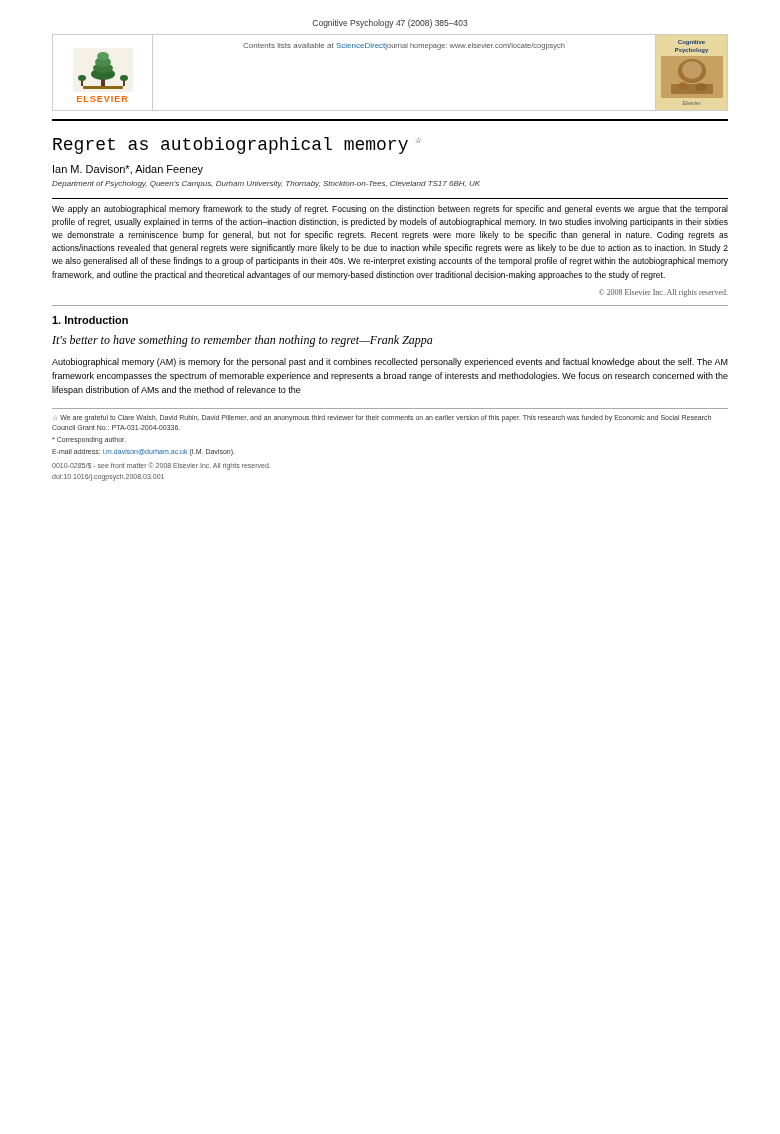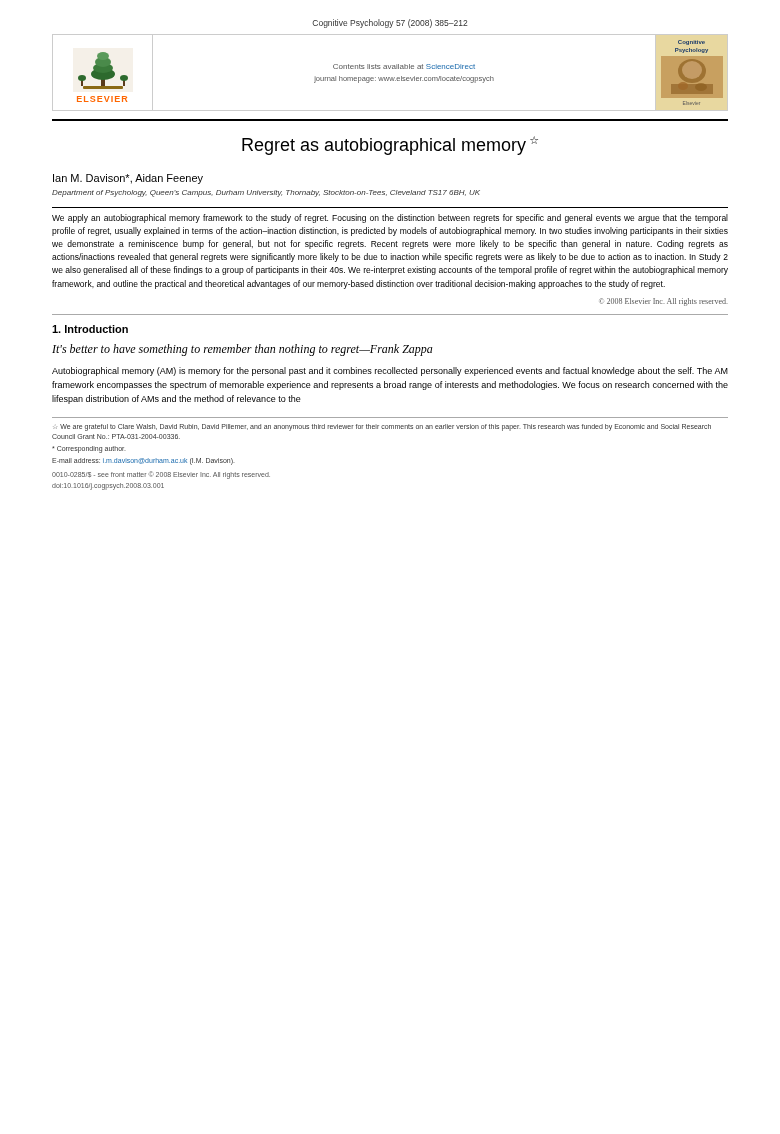--- a/index.html
+++ b/index.html
@@ -60,22 +60,21 @@
       font-family: Arial, sans-serif;
       color: #ff6600;
       font-weight: bold;
       letter-spacing: 1px;
       margin-top: 2px;
     }
 
     .journal-title-area {
       flex: 1;
       display: flex;
-      flex-direction: column;
-      align-items: center;
+      flex-direction: row;
       justify-content: center;
       padding: 6px 10px;
     }
 
     .science-direct-link {
       font-size: 8px;
       font-family: Arial, sans-serif;
       color: #555;
       margin-bottom: 3px;
     }
@@ -149,25 +148,24 @@
 
     .thin-sep {
       border: none;
       border-top: 0.5px solid #aaa;
       margin: 6px 0;
     }
 
     
     .article-title {
       font-size: 18px;
-      font-family: Liberation Sans, sans-serif;
-      color: #000;
-      margin-bottom: 14px;
+      font-family: Liberation Mono, monospace;
+      color: #000;
+      margin-bottom: 5px;
       line-height: 1.3;
-      text-align: center;
     }
 
     .article-title-star {
       font-size: 11px;
       vertical-align: super;
     }
 
     
     .authors {
       font-size: 11px;
@@ -320,21 +318,21 @@
       margin-top: 4px;
       line-height: 1.5;
     }
   </style>
 </head>
 <body>
 
 <div class="page">
 
   <div class="journal-info-line">
-    <span>Cognitive Psychology 57 (2008) 385–212</span>
+    <span>Cognitive Psychology 47 (2008) 385–403</span>
   </div>
 
   <div class="journal-header">
 
     <div class="elsevier-logo-box">
       <svg class="elsevier-tree" viewBox="0 0 60 44">
 
         <rect x="0" y="0" width="60" height="44" fill="#f5f0e8"></rect>
 
         <rect x="28" y="30" width="4" height="10" fill="#5a3a1a"></rect>

